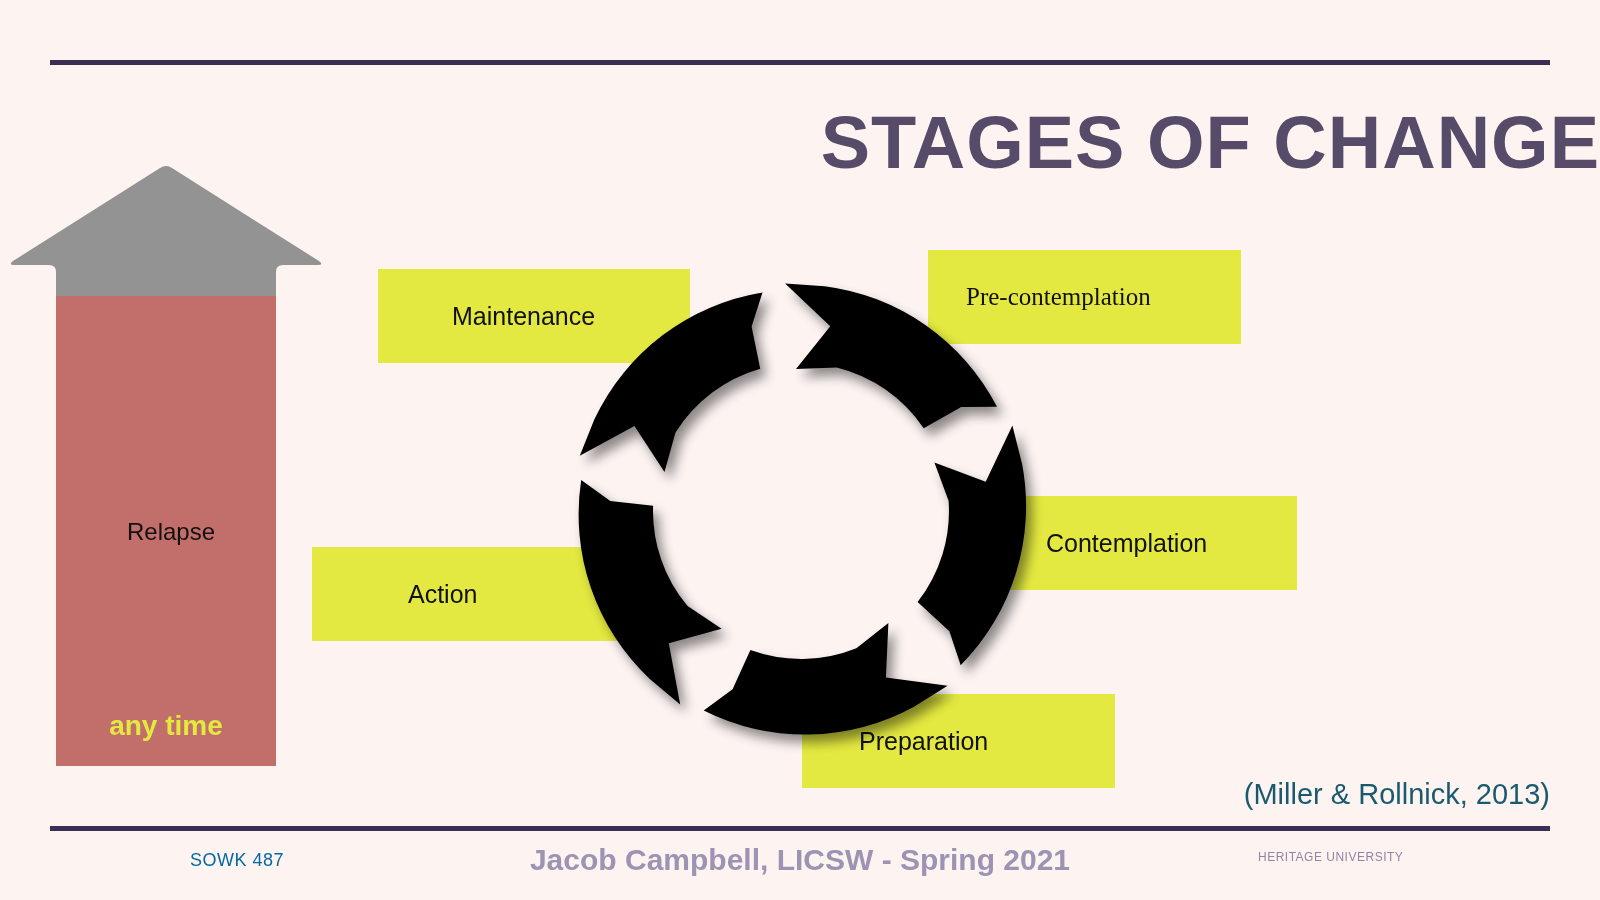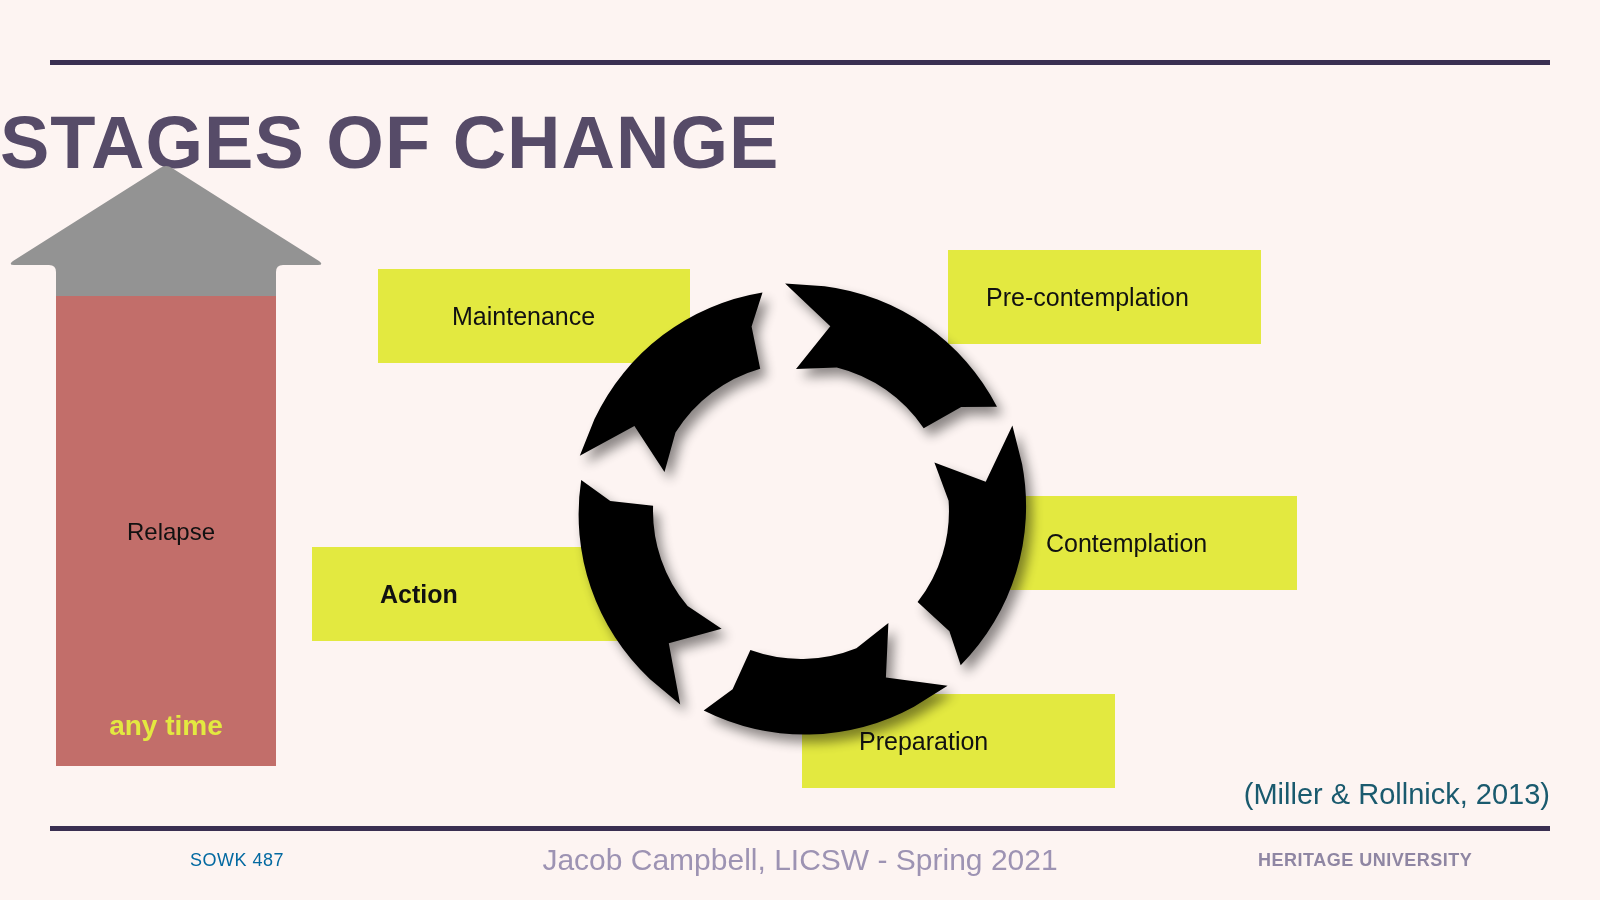--- a/index.html
+++ b/index.html
@@ -7,21 +7,21 @@
     width: 1600px; height: 900px; overflow: hidden;
     background: #fdf4f2;
     position: relative;
     font-family: "Liberation Sans", sans-serif;
   }
   .rule { position: absolute; left: 50px; width: 1500px; height: 5px; background: #3a2f52; }
   .rule.top { top: 60px; }
   .rule.bottom { top: 826px; }
   .title {
     position: absolute; left: 0; width: 1600px; top: 100px;
-    text-align: left; font-size: 74px; font-weight: 900;
+    text-align: right; font-size: 74px; font-weight: 900;
     color: #564b68; letter-spacing: 1px;
     font-family: "Liberation Sans", sans-serif;
     transform: scaleX(1.0);
   }
   .relapse-svg { position: absolute; left: 0; top: 0; }
   .relapse-label {
     position: absolute; left: 56px; width: 230px; top: 518px;
     text-align: center; font-size: 24px; color: #111; font-weight: 500;
   }
   .anytime-label {
@@ -29,44 +29,44 @@
     text-align: center; font-size: 28px; color: #e3e940; font-weight: 700;
   }
   .stage-box {
     position: absolute; background: #e3e940; height: 94px;
     display: flex; align-items: center;
     font-size: 25px; color: #111; font-weight: 500;
   }
   .stage-box span { white-space: nowrap; }
   #box-maintenance { left: 378px; top: 269px; width: 312px; }
   #box-maintenance span { margin-left: 74px; }
-  #box-precontemplation { left: 948px; top: 250px; width: 313px; }
+  #box-precontemplation { left: 928px; top: 250px; width: 313px; font-family: Liberation Serif, serif; }
   #box-precontemplation span { margin-left: 38px; }
   #box-contemplation { left: 985px; top: 496px; width: 312px; }
   #box-contemplation span { margin-left: 61px; }
   #box-action { left: 312px; top: 547px; width: 313px; }
-  #box-action span { margin-left: 68px; font-weight: bold; }
+  #box-action span { margin-left: 96px; }
   #box-preparation { left: 802px; top: 694px; width: 313px; }
   #box-preparation span { margin-left: 57px; }
   .cycle-svg { position: absolute; left: 0; top: 0; pointer-events: none; }
   .citation {
     position: absolute; right: 50px; top: 778px;
     font-size: 29px; font-weight: 400; color: #1a5a6e;
   }
   .footer-left {
     position: absolute; left: 190px; top: 850px;
     font-size: 18px; color: #0369a1; letter-spacing: 0.5px;
   }
   .footer-center {
     position: absolute; left: 0; width: 1600px; top: 843px;
-    text-align: center; font-size: 30px; font-weight: 400; color: #9d93b3;
+    text-align: center; font-size: 30px; font-weight: 700; color: #9d93b3;
   }
   .footer-right {
     position: absolute; left: 1258px; top: 850px;
-    font-size: 18px; color: #8f86a3; letter-spacing: 0.5px; font-weight: bold;
+    font-size: 12px; color: #8f86a3; letter-spacing: 0.5px;
   }
 </style>
 </head>
 <body>
 
 <div class="rule top"></div>
 
 <div class="title">STAGES OF CHANGE</div>
 
 <svg class="relapse-svg" width="340" height="780">

